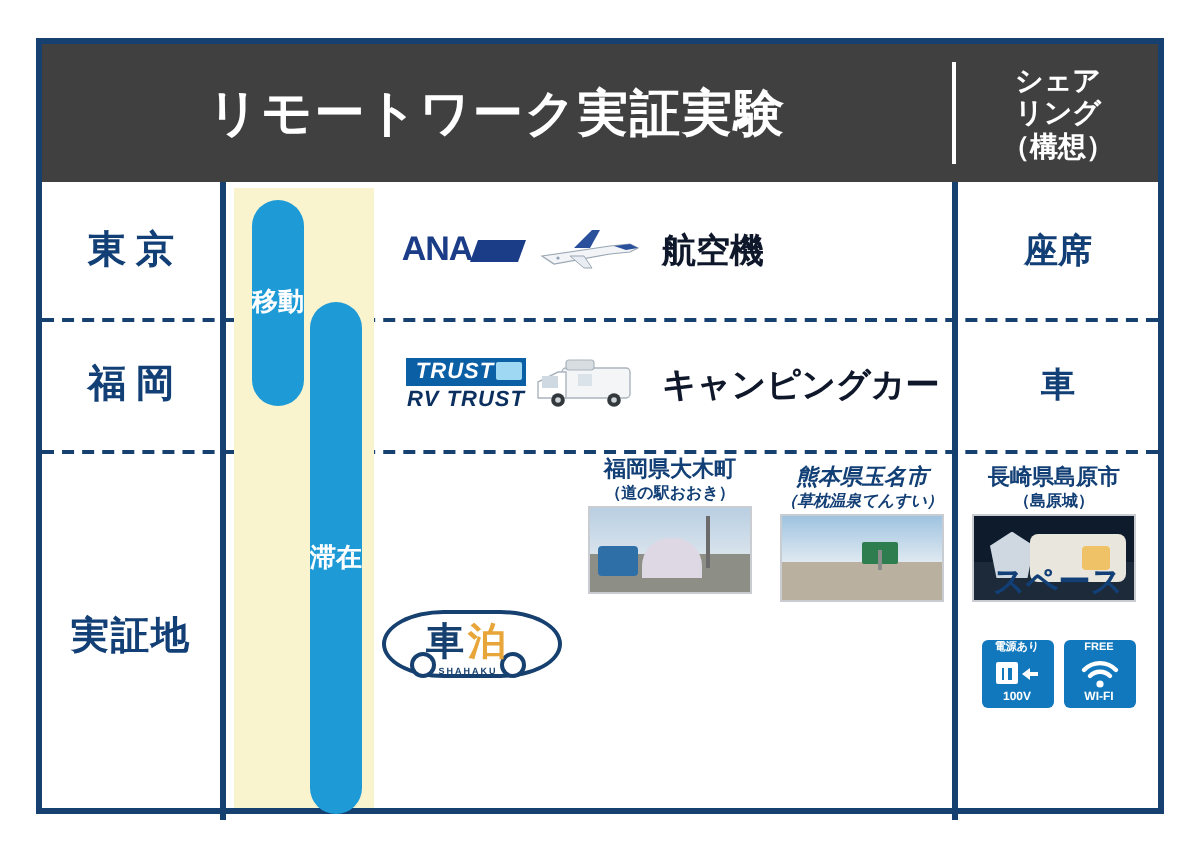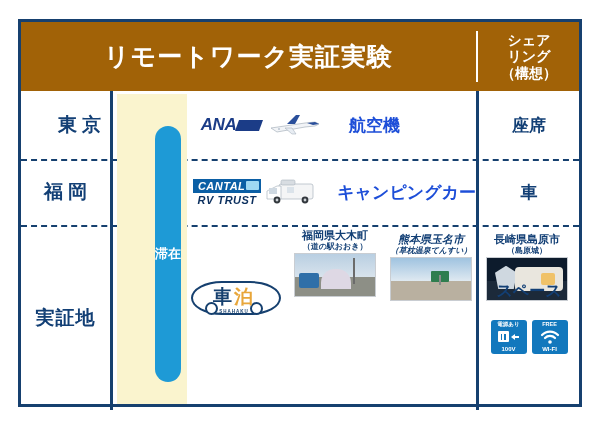--- a/index.html
+++ b/index.html
@@ -26,21 +26,21 @@
     background: #ffffff;
   }
 
   
   .header {
     position: absolute;
     left: 0;
     top: 0;
     width: 100%;
     height: 69px;
-    background: #a16207;
+    background: #404040;
     box-sizing: border-box;
   }
   .header-title {
     position: absolute;
     left: 0;
     top: 0;
     width: 455px;
     height: 69px;
     display: flex;
     align-items: center;
@@ -111,21 +111,21 @@
     position: absolute;
     left: 0;
     width: 89px;
     display: flex;
     align-items: center;
     justify-content: center;
     color: #123f75;
     font-size: 19px;
     font-weight: bold;
   }
-  .stage-cell.s1 { top: 0; height: 68px; letter-spacing: 5px; text-indent: 5px; padding-left: 14px; }
+  .stage-cell.s1 { top: 0; height: 68px; letter-spacing: 5px; text-indent: 5px; }
   .stage-cell.s2 { top: 68px; height: 66px; letter-spacing: 5px; text-indent: 5px; }
   .stage-cell.s3 { top: 134px; height: 185px; letter-spacing: 1px; }
 
   
   .yellow-band {
     position: absolute;
     left: 96px;
     top: 3px;
     width: 70px;
     height: 310px;
@@ -139,21 +139,21 @@
     color: #ffffff;
     font-size: 13px;
     font-weight: bold;
     display: flex;
     flex-direction: column;
     align-items: center;
     justify-content: center;
     line-height: 1.25;
   }
   .pill.move { left: 105px; top: 9px; height: 103px; }
-  .pill.stay { left: 134px; top: 35px; height: 256px; }
+  .pill.stay { left: 134px; top: 60px; height: 256px; }
 
   
   .attr-cell {
     position: absolute;
     left: 458px;
     width: 100px;
     display: flex;
     flex-direction: column;
     align-items: center;
     justify-content: center;
@@ -208,33 +208,31 @@
     align-items: center;
   }
   .mode-logo {
     width: 140px;
     display: flex;
     align-items: center;
     justify-content: center;
     gap: 4px;
   }
   .mode-label {
-    color: #1d4ed8;
+    color: #0f172a;
     font-size: 17px;
     font-weight: bold;
     white-space: nowrap;
-    margin-left: 18px;
   }
 
   
   .ana-logo { display: flex; align-items: center; }
   .ana-text {
     font-size: 17px;
     font-weight: bold;
-    font-style: italic;
     color: #1b3c87;
     letter-spacing: -0.5px;
   }
   .ana-mark {
     width: 24px; height: 11px; margin-left: 1px;
     background: #1b3c87;
     transform: skewX(-20deg);
   }
 
   
@@ -352,20 +350,23 @@
     <div class="vrule v1"></div>
     <div class="vrule v2"></div>
     <div class="hrule h1"></div>
     <div class="hrule h2"></div>
 
     <div class="stage-cell s1">東京</div>
     <div class="stage-cell s2">福岡</div>
     <div class="stage-cell s3">実証地</div>
 
     <div class="yellow-band"></div>
+    <div class="pill move">
+      <span>移動</span>
+    </div>
     <div class="pill stay">
       <span>滞在</span>
     </div>
 
     <div class="row-content r1">
       <div class="mode-row">
         <div class="mode-logo">
           <div class="ana-logo">
             <span class="ana-text">ANA</span>
             <span class="ana-mark"></span>
@@ -380,21 +381,21 @@
         </div>
         <div class="mode-label">航空機</div>
       </div>
     </div>
 
     <div class="row-content r2">
       <div class="mode-row">
         <div class="mode-logo">
           <div class="cantal">
             <div class="cantal-top">
-              <span>CANTAL</span>
+              <span>TRUST</span>
               <span class="cantal-van"></span>
             </div>
             <div class="cantal-bot">RV TRUST</div>
           </div>
           <svg class="van" viewBox="0 0 52 30">
             <rect x="14" y="7" width="34" height="15" rx="2" fill="#f4f5f6" stroke="#aab4be" stroke-width="0.7"></rect>
             <path d="M2 14 L12 9 L16 9 L16 22 L2 22 Z" fill="#ffffff" stroke="#aab4be" stroke-width="0.7"></path>
             <rect x="16" y="3" width="14" height="5" rx="1.5" fill="#d8dde2" stroke="#aab4be" stroke-width="0.6"></rect>
             <rect x="4" y="11" width="8" height="6" fill="#cfd9e2"></rect>
             <rect x="22" y="10" width="7" height="6" fill="#dbe3ea"></rect>
@@ -402,21 +403,21 @@
             <circle cx="12" cy="23" r="1.4" fill="#cfd4d8"></circle>
             <circle cx="40" cy="23" r="3.4" fill="#33383d"></circle>
             <circle cx="40" cy="23" r="1.4" fill="#cfd4d8"></circle>
           </svg>
         </div>
         <div class="mode-label">キャンピングカー</div>
       </div>
     </div>
 
     <div class="row-content r3">
-      <div style="position:absolute; left:0; top:52px;">
+      <div style="position:absolute; left:0; top:76px;">
         <div class="shahaku">
           <div class="shahaku-ring"></div>
           <div class="shahaku-wheel wl"></div>
           <div class="shahaku-wheel wr"></div>
           <div class="shahaku-kanji">
             <span>車</span><span class="hi">泊</span>
           </div>
           <div class="shahaku-sub">SHAHAKU</div>
         </div>
       </div>

